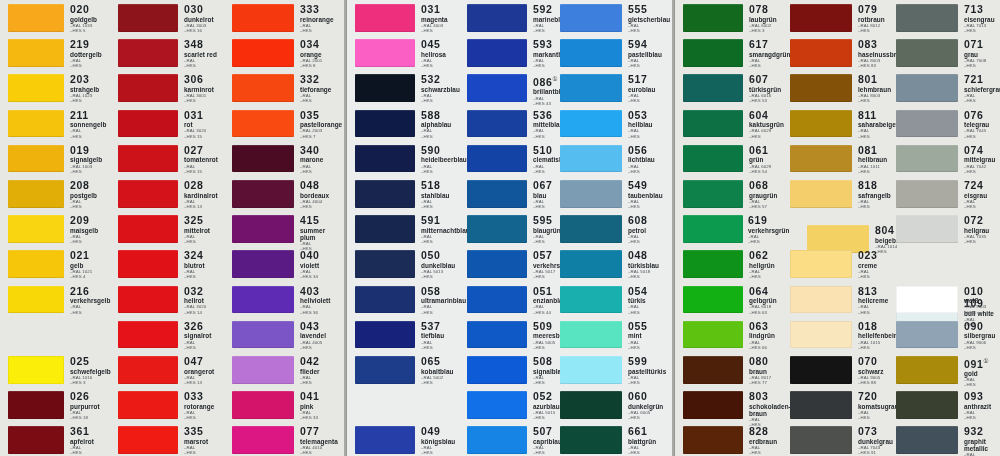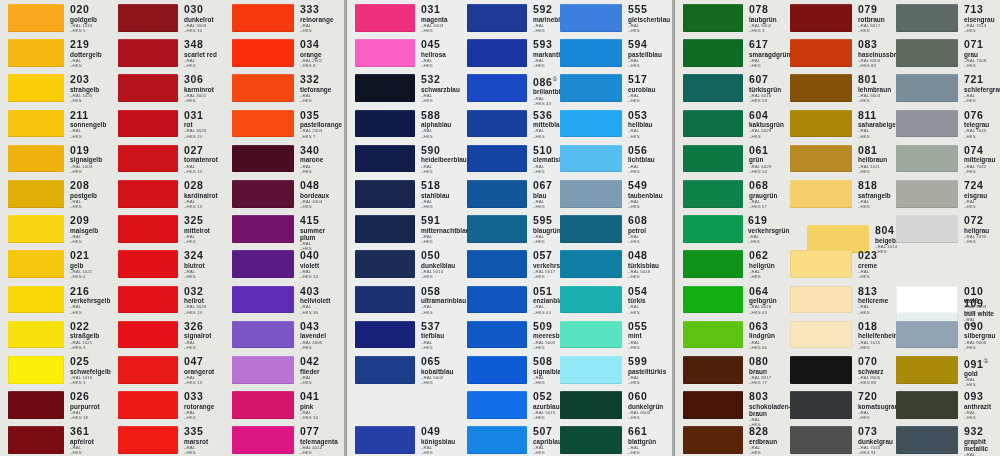--- a/index.html
+++ b/index.html
@@ -148,29 +148,20 @@
         </div>
         <div class="cell" style="top: 285.6px; height: 35.2px;">
           <div class="chip" style="background: rgb(249, 216, 8); width: 56px; height: 27.7px;"></div>
           <div class="lbl" style="left: 60px;">
             <span class="num">216</span>
             <span class="nm">verkehrsgelb</span>
             <span class="sub">–RAL</span>
             <span class="sub">–HKS</span>
           </div>
         </div>
-        <div class="cell" style="top: 320.8px; height: 35.2px;">
-          <div class="chip" style="background: rgb(250, 224, 10); width: 56px; height: 27.7px;"></div>
-          <div class="lbl" style="left: 60px;">
-            <span class="num">022</span>
-            <span class="nm">straßgelb</span>
-            <span class="sub">–RAL 1021</span>
-            <span class="sub">–HKS 3</span>
-          </div>
-        </div>
         <div class="cell" style="top: 356px; height: 35.2px;">
           <div class="chip light" style="background: rgb(251, 238, 8); width: 56px; height: 27.7px;"></div>
           <div class="lbl" style="left: 60px;">
             <span class="num">025</span>
             <span class="nm">schwefelgelb</span>
             <span class="sub">–RAL 1016</span>
             <span class="sub">–HKS 3</span>
           </div>
         </div>
         <div class="cell" style="top: 391.2px; height: 35.2px;">

